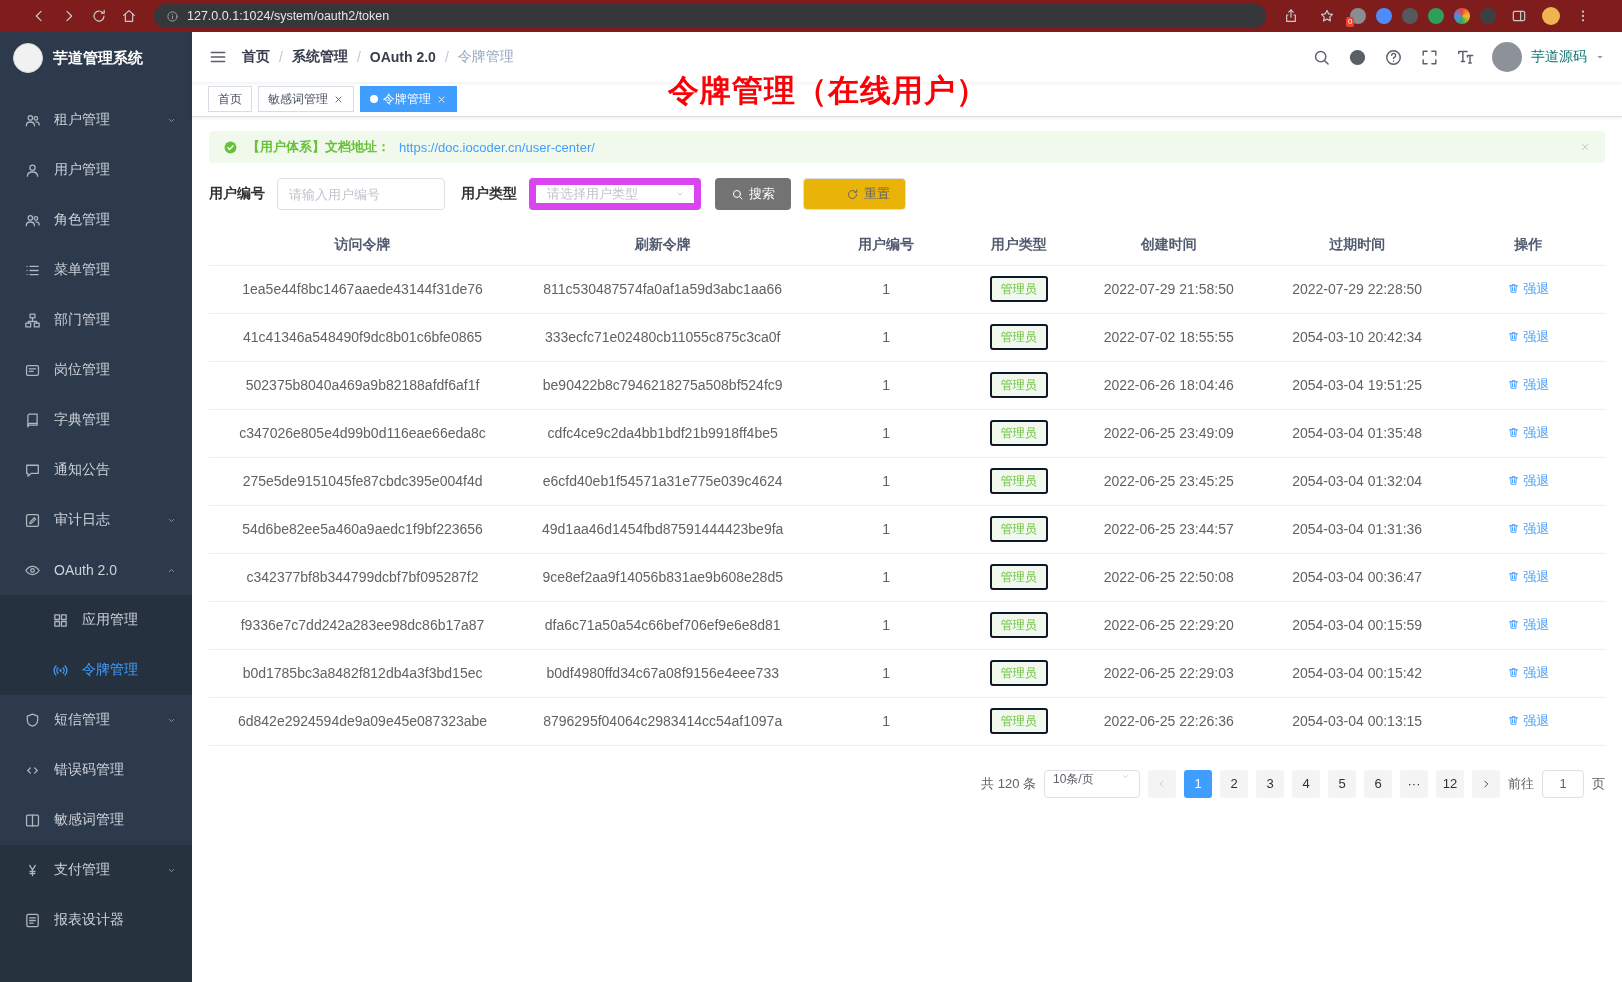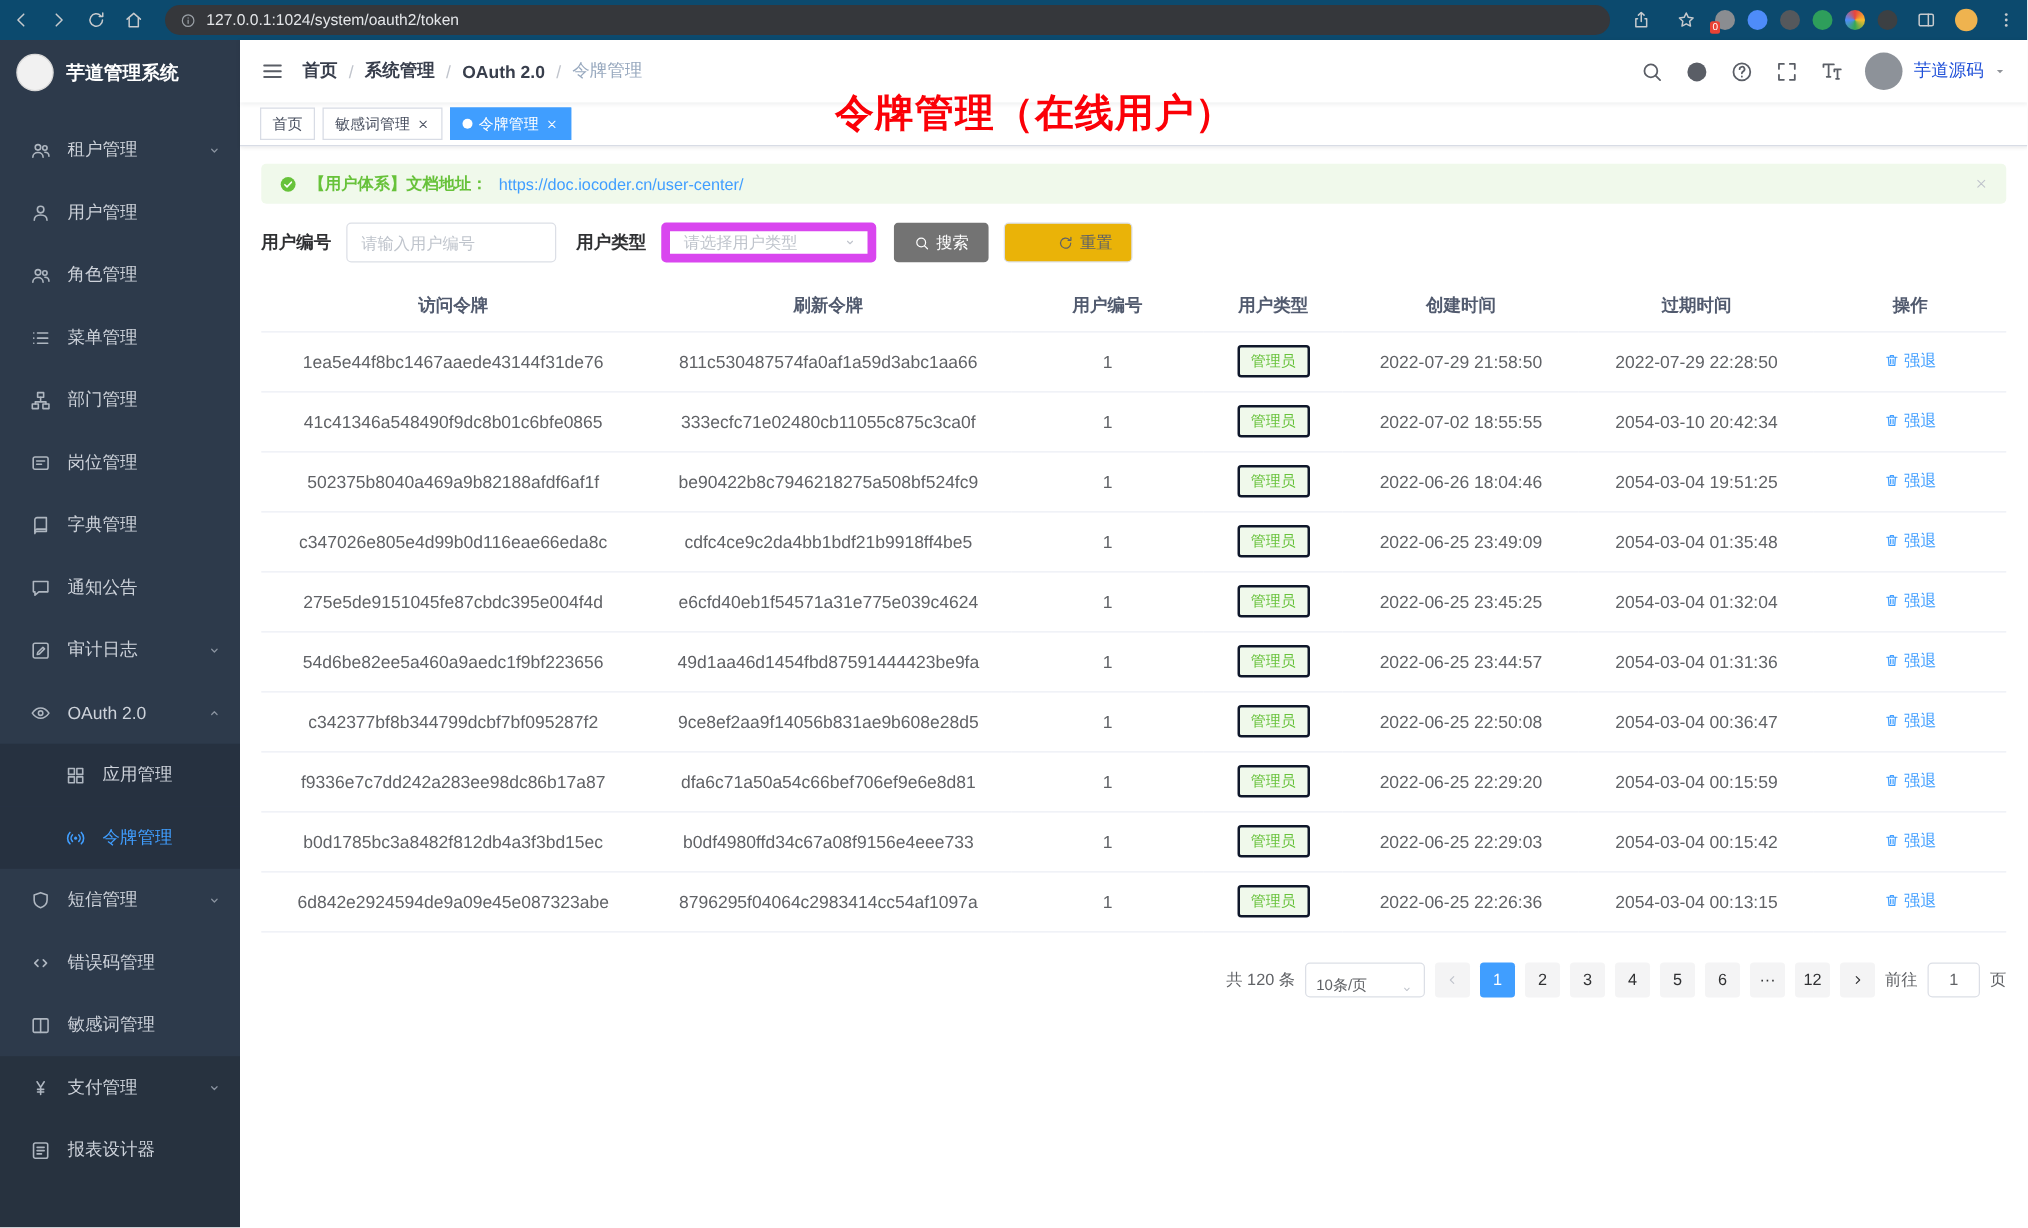--- a/index.html
+++ b/index.html
@@ -1,20 +1,20 @@
 <!DOCTYPE html>
 <html><head>
 <meta charset="utf-8">
 <style>
   * { box-sizing: border-box; }
   html,body { margin:0; padding:0; background:#fff; font-family:"Liberation Sans","DejaVu Sans",sans-serif; }
   .screen { width:1622px; height:982px; position:relative; overflow:hidden; background:#fff; }
 
   
-  .browser-bar { height:32px; background:#0c4a6e; display:flex; align-items:center; padding:0 4px; gap:4px; color:#c7cacd; }
+  .browser-bar { height:32px; background:#7f1d1d; display:flex; align-items:center; padding:0 26px; gap:4px; color:#c7cacd; }
   .bbtn { width:26px; height:26px; display:flex; align-items:center; justify-content:center; border-radius:50%; cursor:pointer; }
   .bbtn .ic { width:16px; height:16px; }
   .url-pill { flex:1; height:24px; margin:0 8px; background:#35373b; border-radius:12px; display:flex; align-items:center; padding:0 12px; gap:8px; min-width:0; }
   .url-pill .ic { width:13px; height:13px; color:#9aa0a6; }
   .url-text { color:#e4e6e9; font-size:12.5px; white-space:nowrap; overflow:hidden; }
   .browser-right { display:flex; align-items:center; gap:10px; }
   .browser-right .ic { width:16px; height:16px; }
   .ext-dot { width:16px; height:16px; border-radius:50%; position:relative; display:inline-block; cursor:pointer; }
   .ext-badge { position:absolute; left:-4px; bottom:-3px; background:#e94235; color:#fff; font-size:8px; line-height:1; padding:1px 2px; border-radius:2px; }
   .profile-dot { width:18px; height:18px; border-radius:50%; background:#efb34f; cursor:pointer; }
@@ -40,21 +40,21 @@
   .main { flex:1; display:flex; flex-direction:column; min-width:0; }
   .navbar { height:50px; background:#fff; display:flex; align-items:center; padding:0 16px; box-shadow:0 1px 4px rgba(0,21,41,.08); position:relative; z-index:2; }
   .hamburger { width:20px; height:20px; color:#5a5e66; margin-right:14px; cursor:pointer; flex-shrink:0; }
   .breadcrumb { display:flex; align-items:center; gap:9px; font-size:14px; }
   .bc-item { color:#383e4c; font-weight:600; cursor:pointer; }
   .bc-item.last { color:#97a8be; font-weight:400; cursor:default; }
   .bc-sep { color:#c0c4cc; }
   .navbar-right { margin-left:auto; display:flex; align-items:center; gap:17px; color:#5a5e66; }
   .navbar-right .nv-ic { width:19px; height:19px; cursor:pointer; }
   .nav-avatar { width:30px; height:30px; border-radius:50%; background:#8d9299; cursor:pointer; }
-  .nav-username { font-size:14px; color:#1d4ed8; cursor:pointer; margin-left:-8px; }
+  .nav-username { font-size:14px; color:#0f766e; cursor:pointer; margin-left:-8px; }
   .nav-caret { width:12px; height:12px; color:#909399; margin-left:-10px; }
 
   
   .tags-bar { height:35px; background:#fff; border-bottom:1px solid #d8dce5; box-shadow:0 1px 3px rgba(0,0,0,.08); display:flex; align-items:center; gap:6px; padding:0 16px; position:relative; z-index:1; }
   .tag { height:26px; display:inline-flex; align-items:center; gap:5px; padding:0 9px; border:1px solid #d8dce5; background:#fff; color:#495060; font-size:12px; cursor:pointer; }
   .tag.active { background:#409eff; border-color:#409eff; color:#fff; }
   .tag .dot { width:8px; height:8px; border-radius:50%; background:#fff; }
   .tag-close { width:11px; height:11px; display:inline-flex; }
 
   
@@ -77,21 +77,21 @@
   .btn-plain { background:#eab308; color:#606266; border-color:#dcdfe6;padding-left:42px; }
 
   table { width:100%; border-collapse:collapse; table-layout:fixed; font-size:14px; color:#606266; }
   th { height:39px; font-weight:700; color:#515a6e; text-align:center; border-bottom:1px solid #ebeef5; white-space:nowrap; overflow:hidden; }
   td { height:48px; text-align:center; border-bottom:1px solid #ebeef5; white-space:nowrap; overflow:hidden; }
   .badge { display:inline-block; padding:2px 9px; font-size:12px; color:#67c23a; background:#f0f9eb; border:2px solid #0f172a; border-radius:3px; line-height:1.5; }
   .action-link { color:#409eff; font-size:13px; display:inline-flex; align-items:center; gap:3px; cursor:pointer; }
   .action-link .t-ic { width:13px; height:13px; }
 
   .pagination { display:flex; justify-content:flex-end; align-items:center; gap:8px; margin-top:24px; font-size:13px; color:#606266; }
-  .pg-size { width:96px; height:28px; border:1px solid #dcdfe6; border-radius:4px; display:flex; align-items:flex-end; justify-content:space-between; padding:0 8px; font-size:12px; color:#606266; cursor:pointer; background:#fff; }
+  .pg-size { width:96px; height:28px; border:1px solid #dcdfe6; border-radius:4px; display:flex; align-items:flex-start; justify-content:space-between; padding:0 8px; font-size:12px; color:#606266; cursor:pointer; background:#fff; }
   .pg-size .sel-caret { width:11px; height:11px; color:#c0c4cc; }
   .pg-btn { min-width:28px; height:28px; padding:0 4px; background:#f4f4f5; border-radius:3px; display:inline-flex; align-items:center; justify-content:center; font-size:13px; color:#303133; cursor:pointer; }
   .pg-btn.active { background:#409eff; color:#fff; }
   .pg-btn.disabled { color:#c0c4cc; }
   .pg-btn .pgic { width:12px; height:12px; }
   .pg-input { width:42px; height:28px; border:1px solid #dcdfe6; border-radius:4px; text-align:center; font-size:13px; color:#606266; outline:none; }
 
   .annotation { position:absolute; left:668px; top:70px; font-size:31px; font-weight:700; color:#fb0007; letter-spacing:1px; z-index:50; pointer-events:none; }
 
   .ic, .m-ic, .nv-ic, .al-ic, .b-ic, .t-ic, .sel-caret, .pgic, .mi-caret, .hamburger, .tag-close, .alert-close, .nav-caret { display:inline-flex; }

